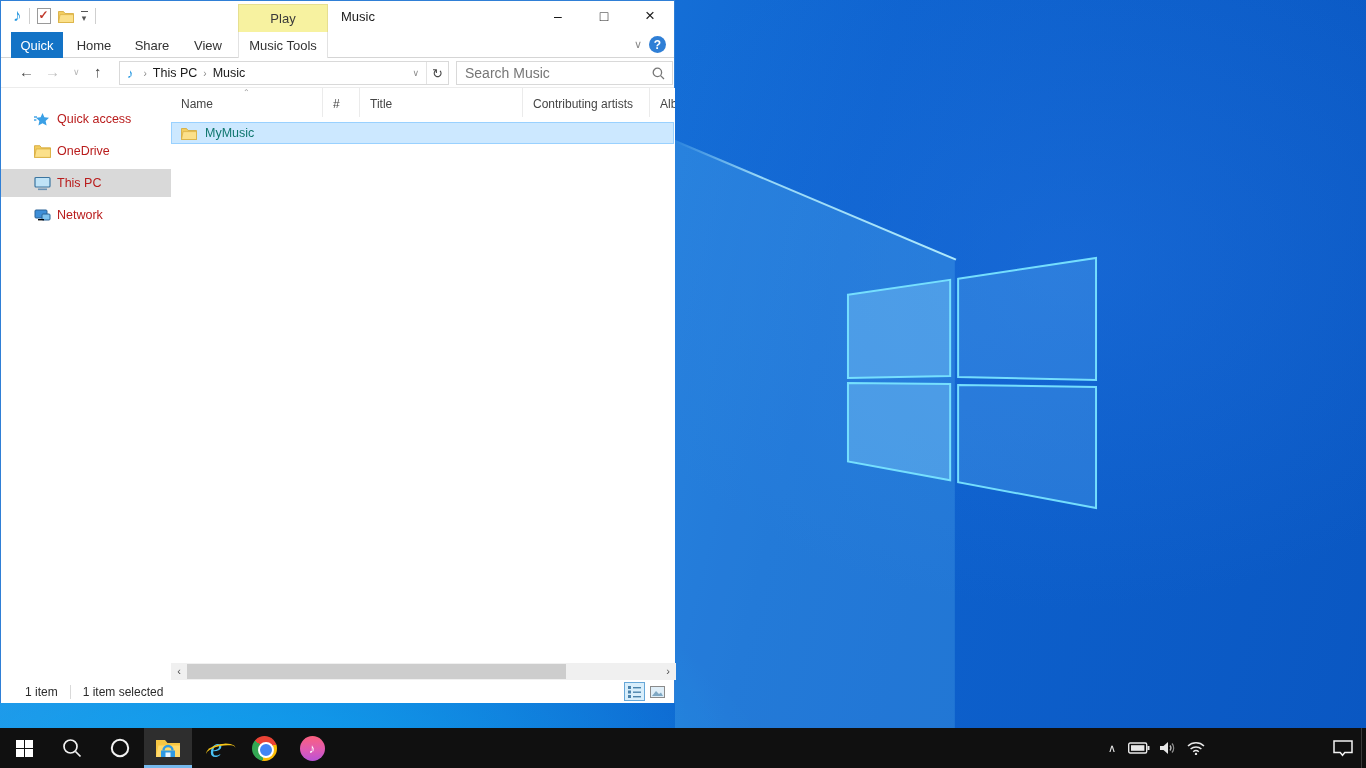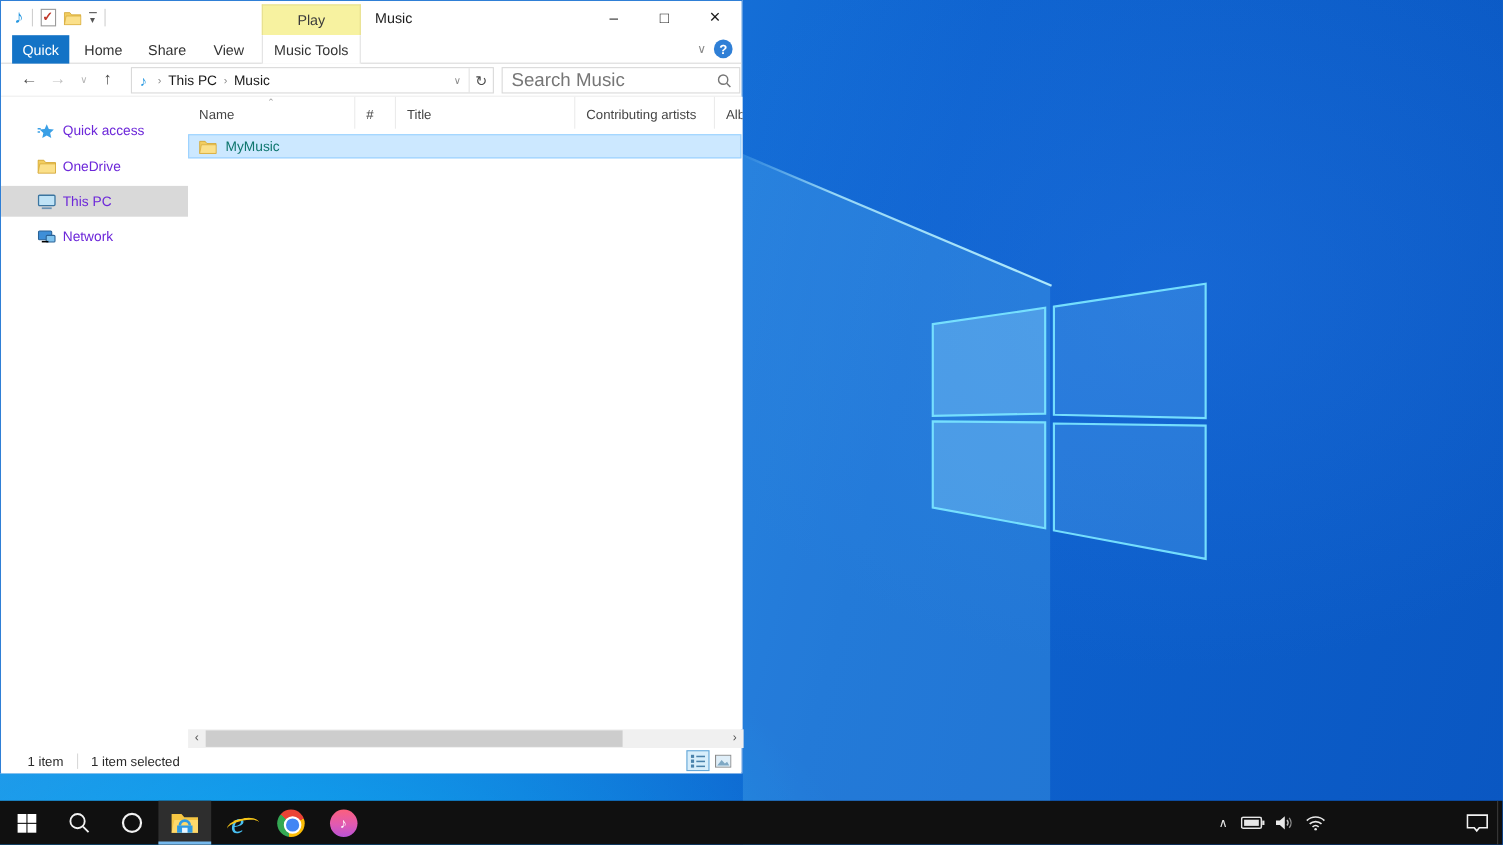--- a/index.html
+++ b/index.html
@@ -70,28 +70,28 @@
     border:1px solid #d9d9d9; background:#fff; display:flex; align-items:center; }
   .addr-note { color:#2396e0; font-size:13px; margin:0 4px 0 7px; }
   .crumb-sep { color:#8a8a8a; font-size:10px; margin:0 6px; }
   .crumb { font-size:12.5px; color:#1a1a1a; }
   .addr-right { margin-left:auto; display:flex; align-items:center; height:100%; }
   .addr-drop { color:#8a8a8a; font-size:9px; padding:0 7px; }
   .addr-refresh { width:22px; height:100%; border-left:1px solid #e3e3e3; color:#4a4a4a;
     font-size:13px; display:flex; align-items:center; justify-content:center; }
   .search-box { position:absolute; left:455px; top:3px; width:217px; height:24px;
     border:1px solid #d9d9d9; background:#fff; display:flex; align-items:center; }
-  .search-text { font-size:17px; color:#767676; margin-left:8px; }
+  .search-text { font-size:14px; color:#767676; margin-left:8px; }
   .search-glass { margin-left:auto; margin-right:7px; }
 
   
   .sidebar { position:absolute; left:0; top:87px; width:170px; height:592px; background:#fff;
     padding-top:17px; }
   .side-item { position:relative; height:28px; margin-bottom:4px; display:flex; align-items:center;
-    font-size:12.5px; color:#6d28d9; }
+    font-size:12.5px; color:#b91c1c; }
   .side-item .ic { position:absolute; left:33px; width:17px; text-align:center; }
   .side-item .lbl { position:absolute; left:56px; }
   .side-item.selected { background:#d9d9d9; }
 
   .content { position:absolute; left:170px; top:87px; width:504px; height:575px; background:#fff; }
   .hdr-row { position:absolute; left:0; top:0; width:100%; height:29px; display:flex;
     font-size:12px; color:#454545; }
   .hdr-cell { position:relative; height:100%; display:flex; align-items:flex-end;
     padding:0 0 6px 10px; border-right:1px solid #ebebeb; }
   .hdr-name { width:152px; }

